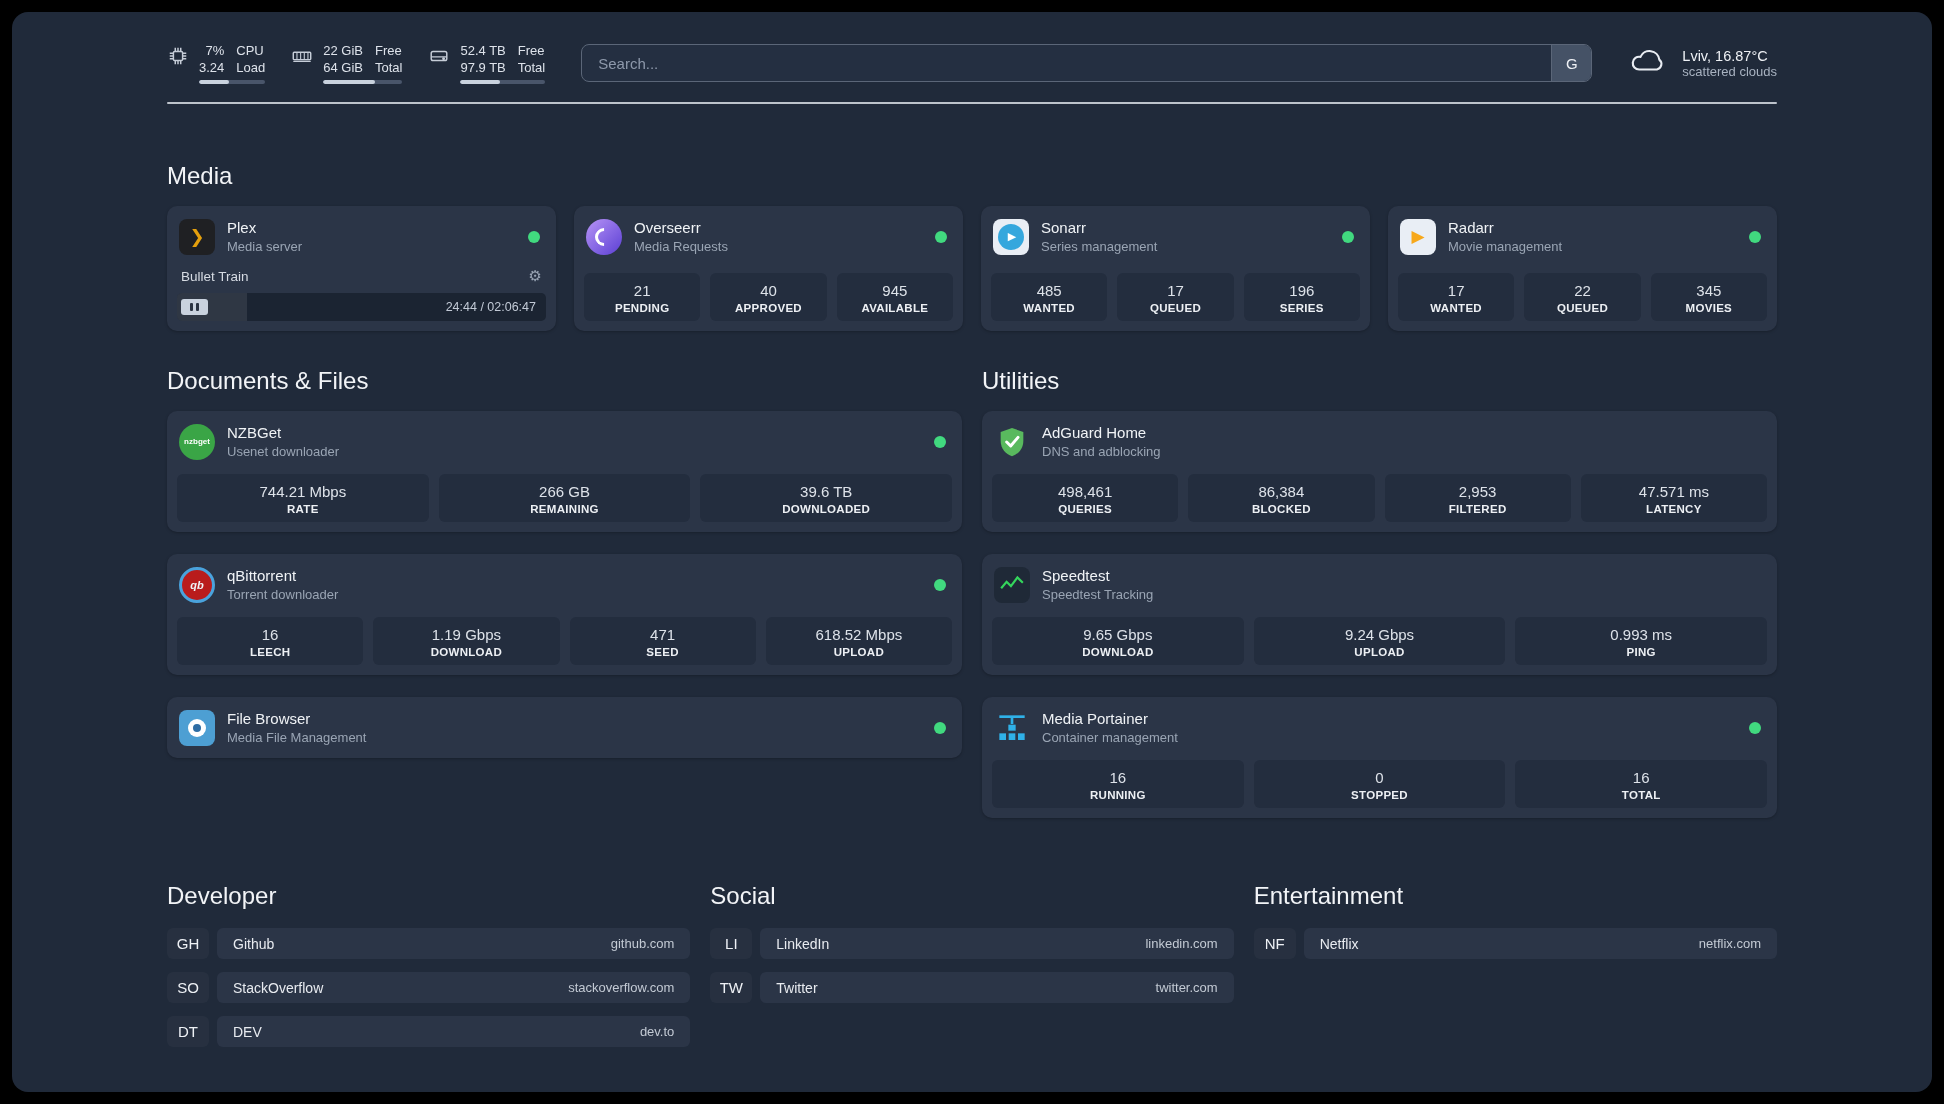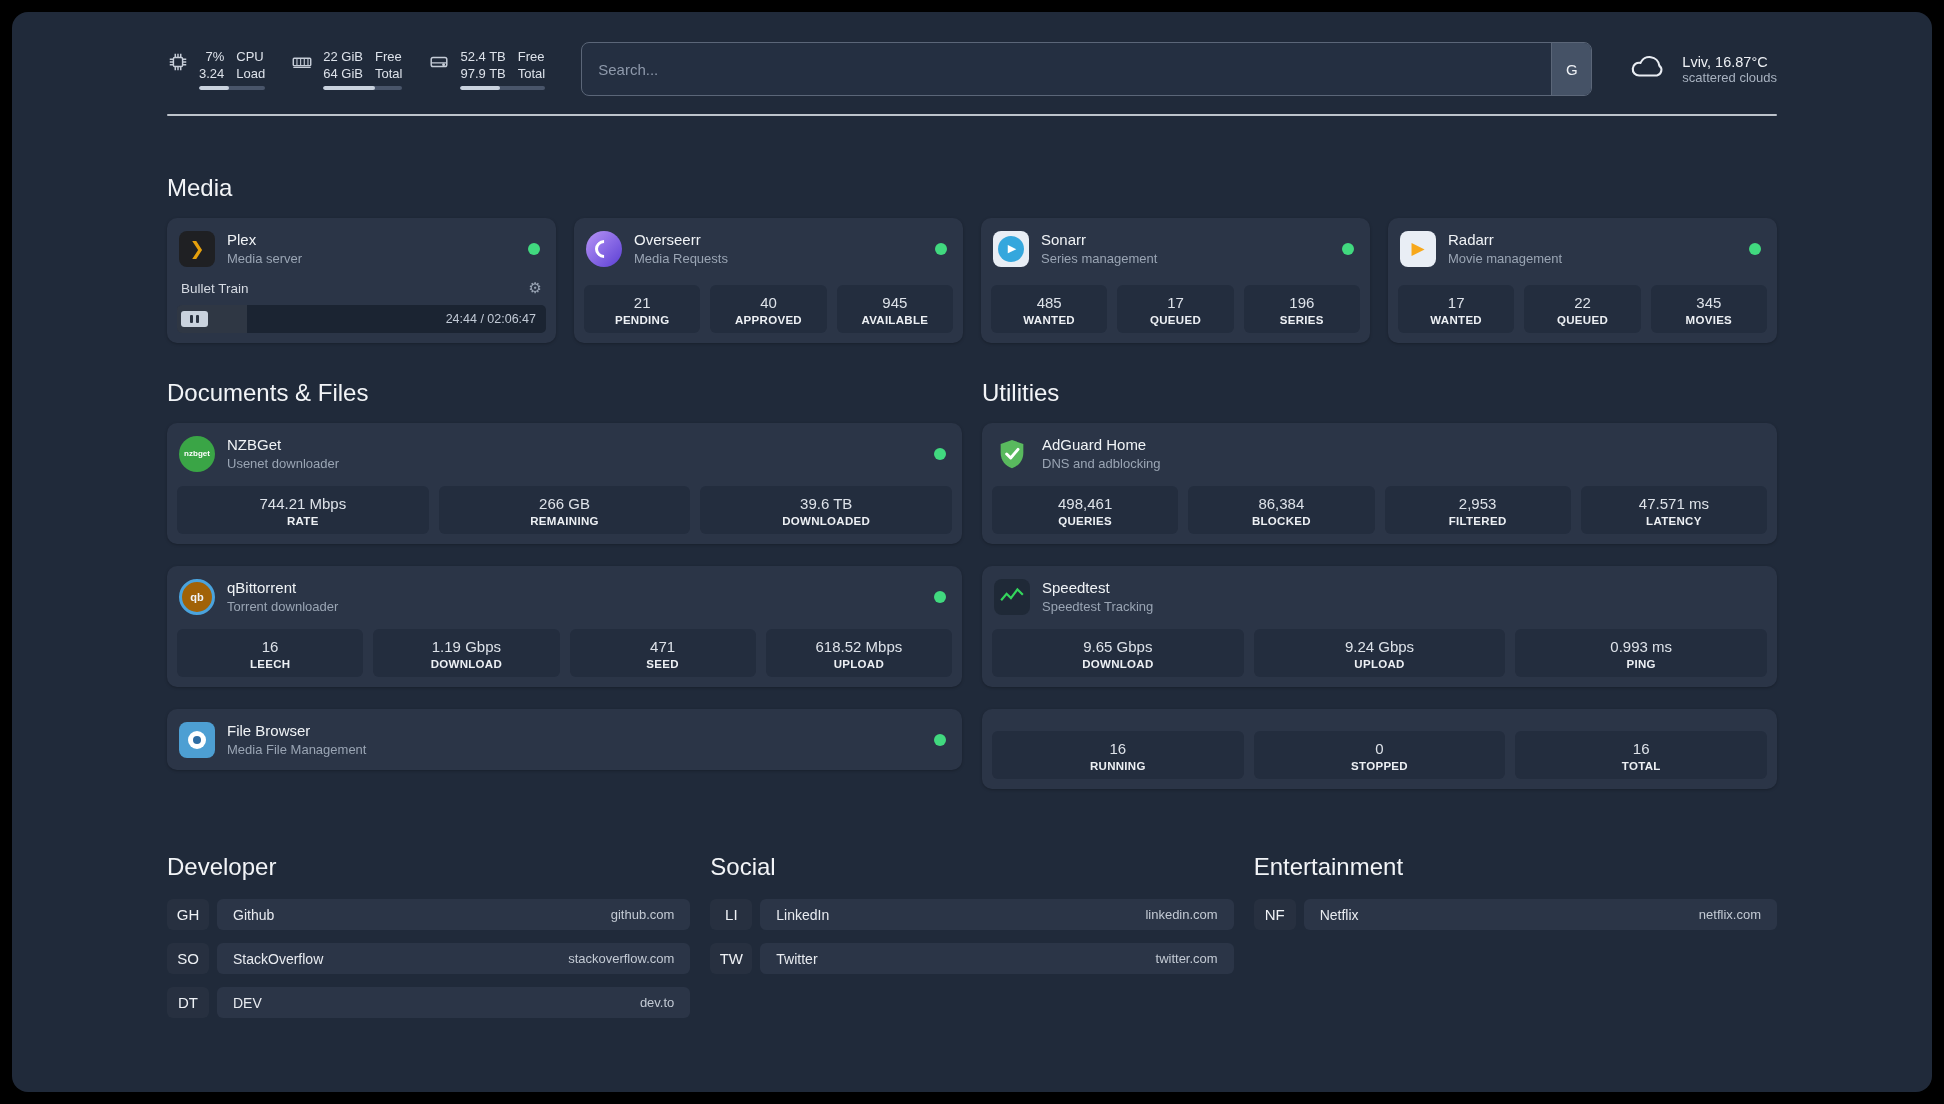--- a/index.html
+++ b/index.html
@@ -19,21 +19,21 @@
   
   .topbar { display: flex; align-items: center; gap: 26px; }
   .res-widget { display: flex; gap: 10px; align-items: flex-start; }
   .res-icon { color: #c6cdd8; margin-top: 3px; flex: none; }
   .res-rows { display: flex; gap: 12px; }
   .res-col { display: flex; flex-direction: column; font-size: 13px; line-height: 17px; color: #dde2ea; }
   .res-col.values { align-items: flex-end; }
   .res-bar { height: 4px; margin-top: 4px; background: #49556a; border-radius: 2px; overflow: hidden; }
   .res-bar-fill { height: 100%; background: #c9d2de; border-radius: 2px; }
 
-  .search { flex: 1; display: flex; align-items: stretch; height: 54px;
+  .search { flex: 1; display: flex; align-items: stretch; height: 38px;
     border: 1px solid #5b6678; border-radius: 8px; background: #242f41; overflow: hidden; margin: 0 10px; }
   .search input { flex: 1; background: transparent; border: none; outline: none;
     color: #d3d9e3; padding: 0 16px; font-size: 15px; font-family: inherit; }
   .search input::placeholder { color: #8e99ab; }
   .search-provider { width: 40px; background: #45526
 6; border-left: 1px solid #5b6678;
     display: flex; align-items: center; justify-content: center;
     color: #eef1f5; font-size: 15px; cursor: pointer; background: #455266; }
 
   .weather { display: flex; align-items: center; gap: 16px; }
@@ -101,21 +101,21 @@
   .overseerr-bg { background: linear-gradient(135deg, #b794f6, #5b3fd4); border-radius: 50%; }
   .swirl { width: 18px; height: 18px; border: 3.5px solid #fff; border-right-color: transparent;
     border-bottom-color: transparent; border-radius: 50%; transform: rotate(-45deg); }
   .sonarr-bg { background: #e9eef5; }
   .sonarr-inner { width: 26px; height: 26px; border-radius: 50%; background: #35a7dd; color: #fff;
     display: flex; align-items: center; justify-content: center; font-size: 11px; padding-left: 2px; }
   .radarr-bg { background: #e9eef5; }
   .radarr-glyph { color: #f7a81b; font-size: 17px; font-weight: 700; }
   .nzbget-bg { background: #3aa546; border-radius: 50%; }
   .nzbget-label { color: #fff; font-size: 8px; font-weight: 700; }
-  .qb-bg { background: #a16207; border: 3px solid #4aa3dd; border-radius: 50%; }
+  .qb-bg { background: #b91c1c; border: 3px solid #4aa3dd; border-radius: 50%; font-style: italic; }
   .qb-label { color: #f0f4f8; font-size: 11px; font-weight: 700; }
   .speedtest-bg { background: #1f2937; }
   .fb-bg { background: #4d9fd3; }
   .fb-circle { width: 18px; height: 18px; border-radius: 50%; background: #fff;
     display: flex; align-items: center; justify-content: center; }
   .fb-dot { width: 8px; height: 8px; border-radius: 50%; background: #2e6da4; }
 </style>
 </head>
 <body>
 
@@ -467,20 +467,37 @@
               <div class="stat-label">UPLOAD</div>
             </div>
             <div class="stat">
               <div class="stat-value">0.993 ms</div>
               <div class="stat-label">PING</div>
             </div>
           </div>
         </div>
 
         <div class="card">
+          <div class="card-header">
+            <span class="svc-icon">
+              <svg width="32" height="32" viewBox="0 0 24 24" fill="#2fb1e8">
+                <rect x="2.5" y="2.5" width="19" height="2"></rect>
+                <rect x="11" y="4.5" width="2" height="4.5"></rect>
+                <rect x="9.25" y="9.5" width="5.5" height="4.5"></rect>
+                <rect x="2.5" y="16" width="5" height="5"></rect>
+                <rect x="9.5" y="16" width="5" height="5"></rect>
+                <rect x="16.5" y="16" width="5" height="5"></rect>
+              </svg>
+            </span>
+            <div class="card-titles">
+              <span class="card-title">Media Portainer</span>
+              <span class="card-sub">Container management</span>
+            </div>
+            <span class="status-dot" style="background:#41d97f"></span>
+          </div>
           <div class="stats-row fixed">
             <div class="stat">
               <div class="stat-value">16</div>
               <div class="stat-label">RUNNING</div>
             </div>
             <div class="stat">
               <div class="stat-value">0</div>
               <div class="stat-label">STOPPED</div>
             </div>
             <div class="stat">

